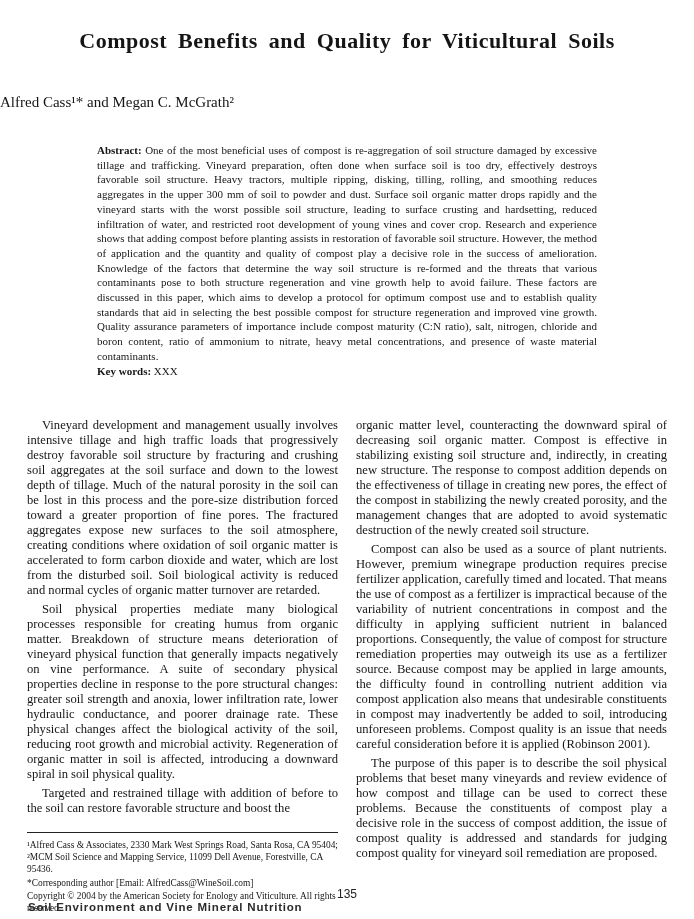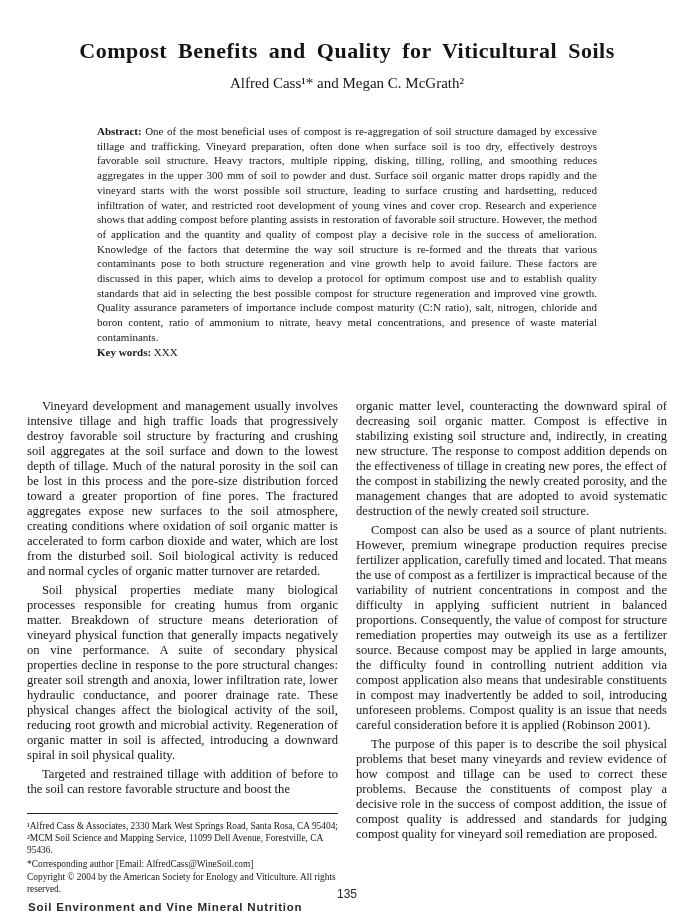--- a/index.html
+++ b/index.html
@@ -12,31 +12,30 @@
     width: 694px;
     height: 919px;
     background: #ffffff;
     color: #111111;
     font-family: "Liberation Serif", "DejaVu Serif", serif;
     overflow: hidden;
     box-sizing: border-box;
   }
   .title {
     margin: 0;
-    padding-top: 38px;
+    padding-top: 28px;
     text-align: center;
     font-size: 22px;
     font-weight: bold;
     letter-spacing: 0.5px;
     word-spacing: 5px;
     color: #151515;
   }
   .authors {
-    margin-top: 11px;
-    text-align: center;
+    margin-top: 40px;
     font-size: 15px;
     color: #151515;
   }
   .abstract {
     margin: 32px auto 0 auto;
     width: 500px;
     font-size: 11px;
     line-height: 14.7px;
     text-align: justify;
     color: #161616;

